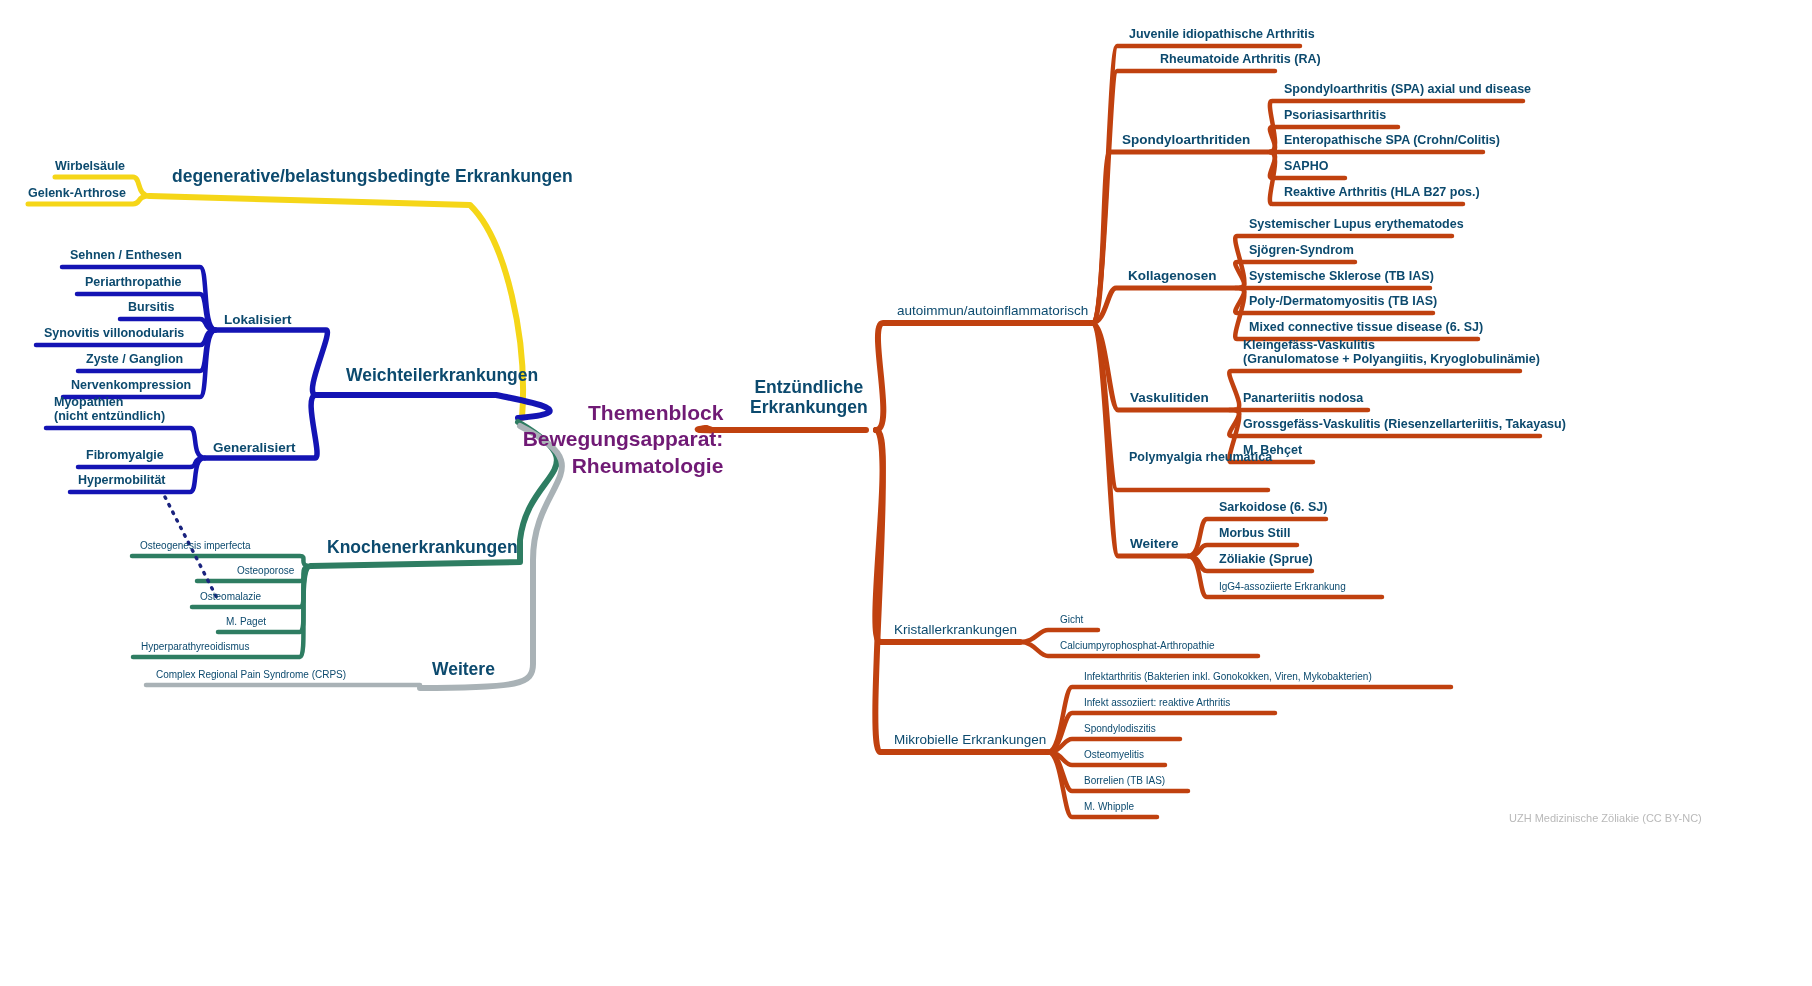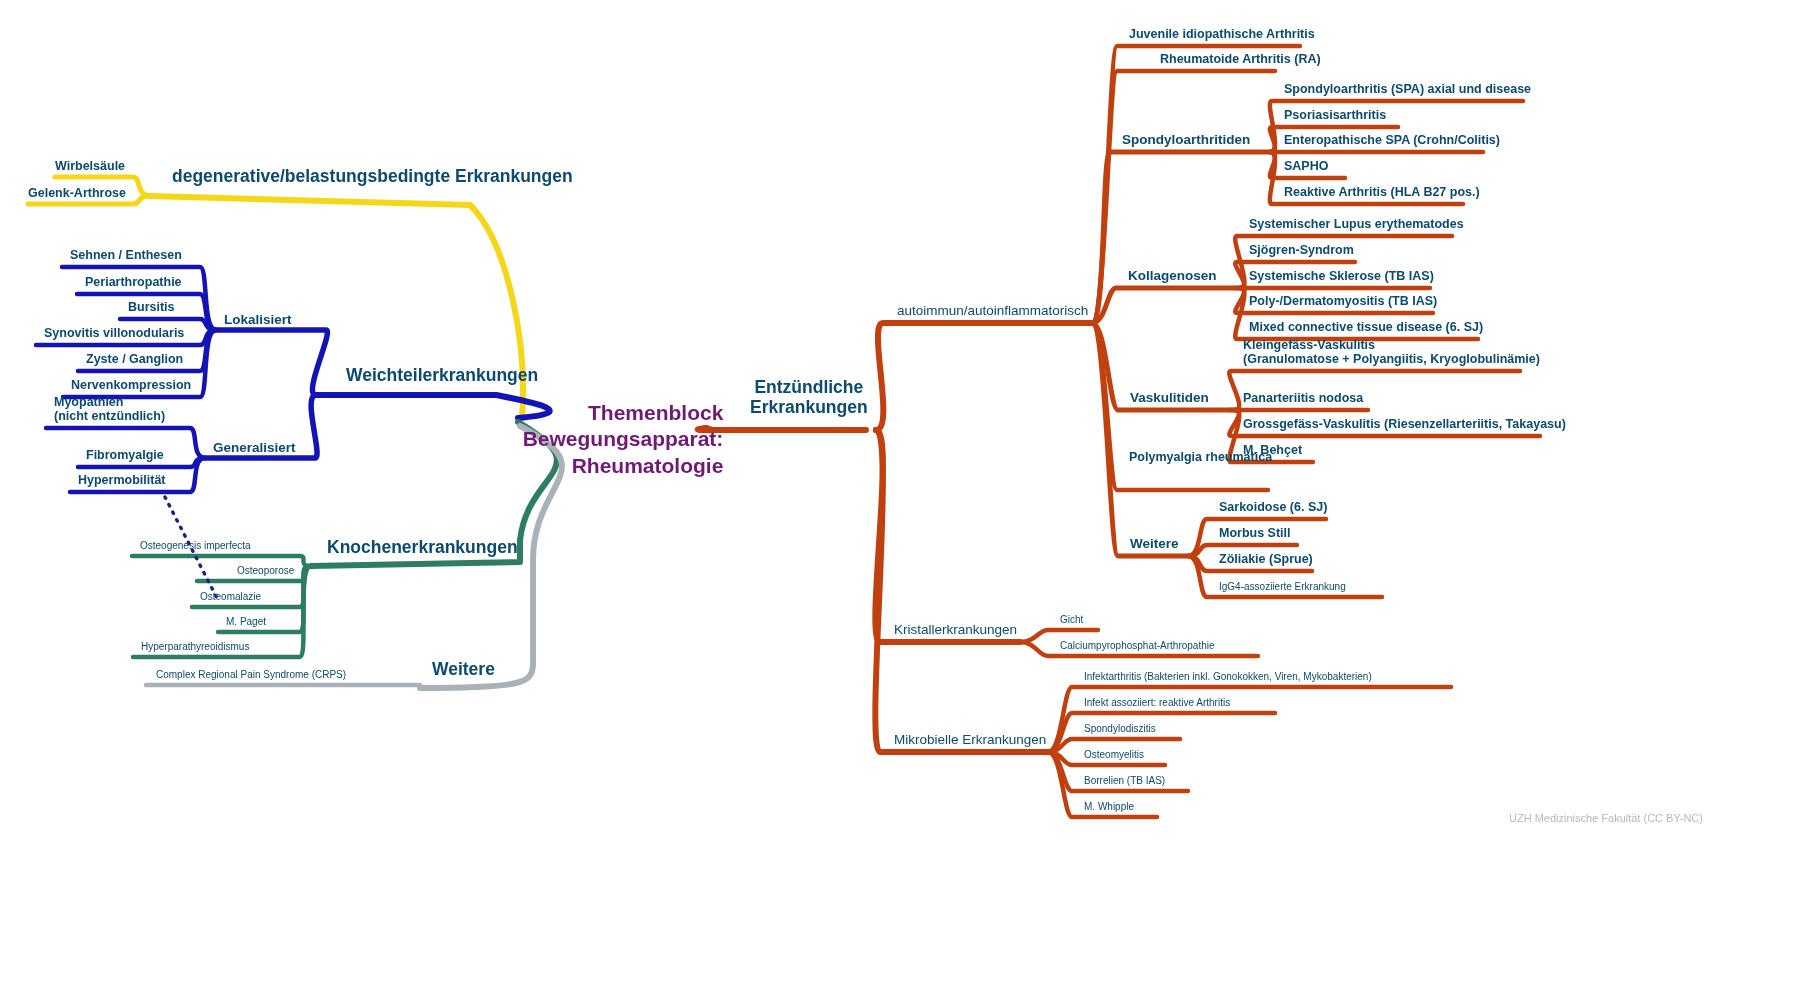--- a/index.html
+++ b/index.html
@@ -157,14 +157,14 @@
       <div class="lbl t-leaf-n" style="left: 1084px; top: 786px; transform: translateY(-100%);">Borrelien (TB IAS)</div>
       <div class="lbl t-leaf-n" style="left: 1084px; top: 812px; transform: translateY(-100%);">M. Whipple</div>
     </div>
 
   <div class="center-node" id="centerNode" style="left: 623px; top: 400px; transform: translate(-50%, 0px);">
     <div>Themenblock</div>
     <div>Bewegungsapparat:</div>
     <div>Rheumatologie</div>
   </div>
 
-  <div class="credit" id="creditEl" style="left: 1509px; top: 812px; color: rgb(185, 185, 185);">UZH Medizinische Fakultät (CC BY-NC)</div>
+  <div class="credit" id="creditEl" style="left: 1509px; top: 812px; color: rgb(185, 185, 185);">UZH Medizinische Zöliakie (CC BY-NC)</div>
 </div>
 
 </body></html>

